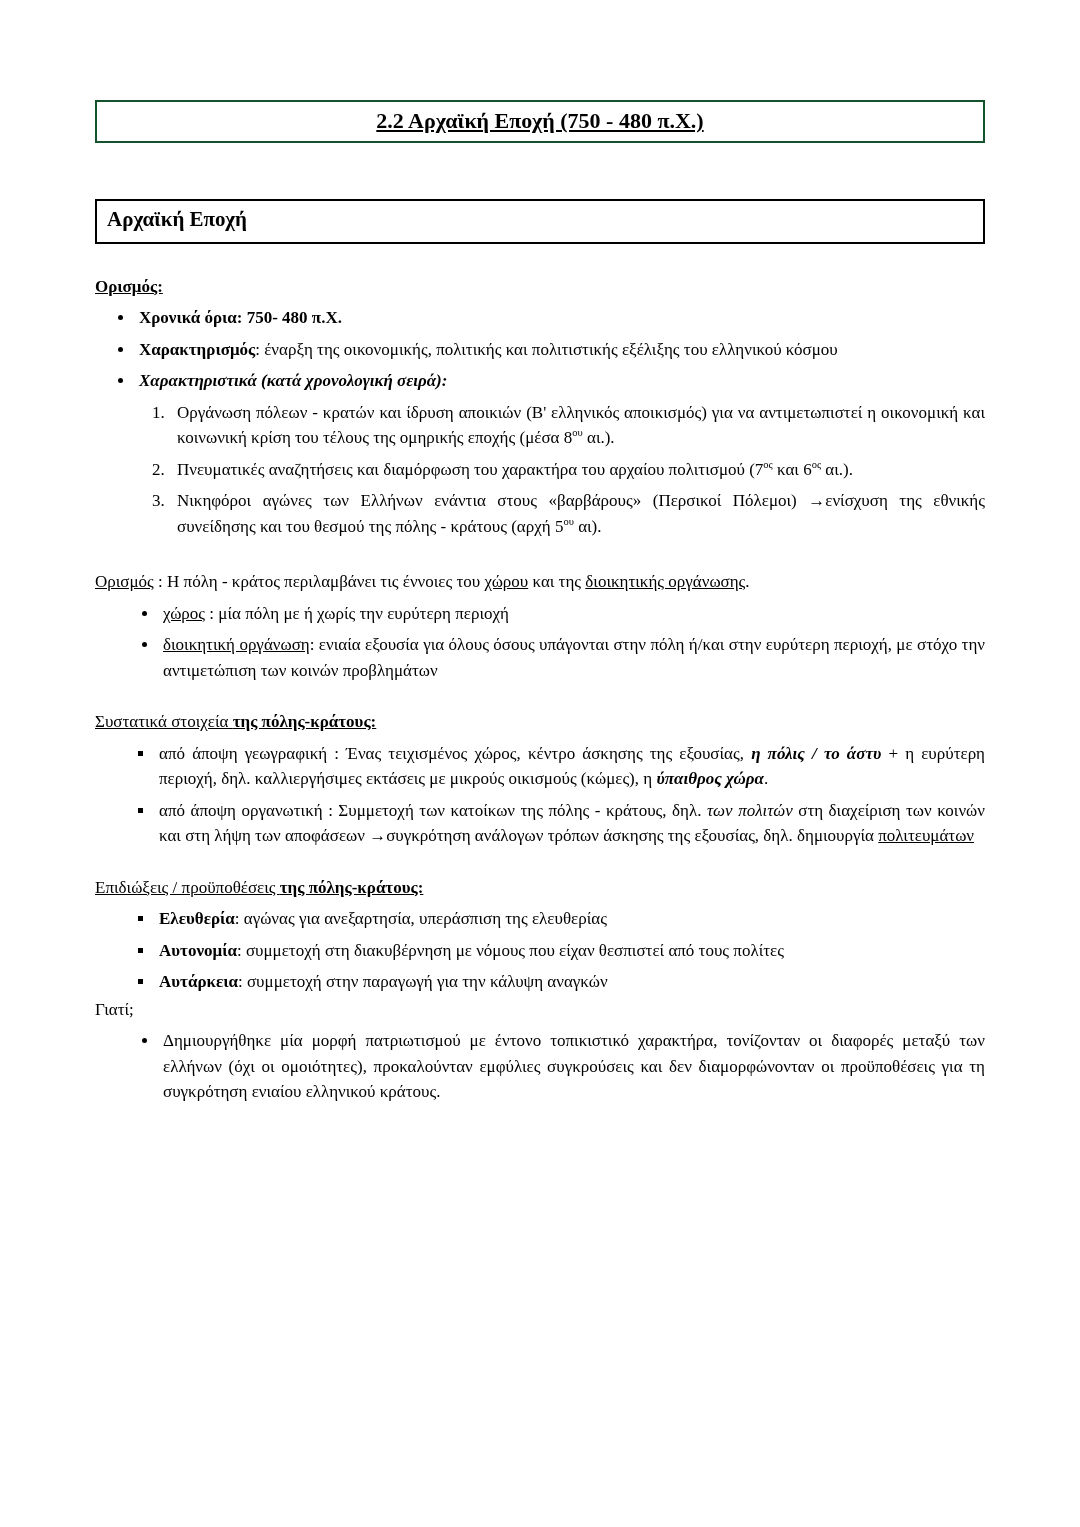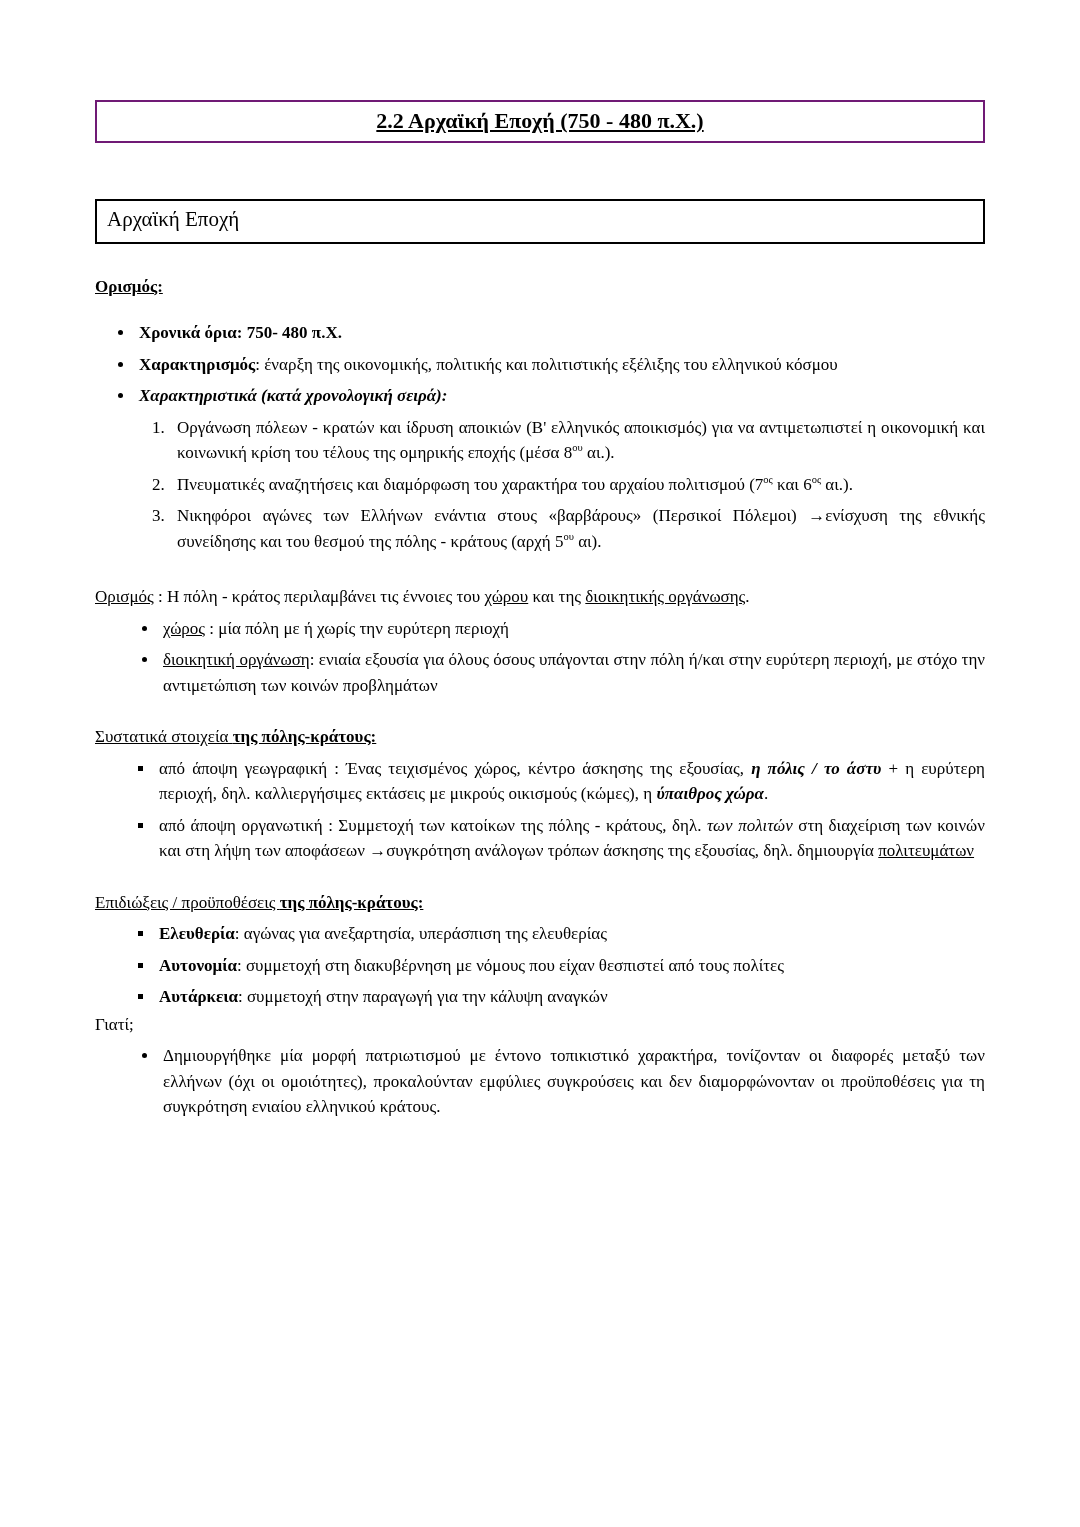--- a/index.html
+++ b/index.html
@@ -5,41 +5,41 @@
   * { margin:0; padding:0; box-sizing:border-box; }
   html,body { background:#ffffff; }
   .page {
     width:1080px; height:1527px; background:#fff; color:#000;
     font-family:"Liberation Serif", serif;
     font-size:17px; line-height:1.5;
     padding:100px 95px 20px 95px;
     position:relative; overflow:hidden;
   }
   .title-box {
-    border:2px solid #701a75; text-align:center;
+    border:2px solid #14532d; text-align:center;
     padding:2px 4px 4px; margin-bottom:56px;
   }
   .title-text { font-size:22px; font-weight:bold; text-decoration:underline; }
   .section-box {
     border:2px solid #000; padding:3px 10px 6px; margin-top:28px;
   }
   .section-box.first { margin-top:0; }
-  .section-title { font-size:21px; font-weight:normal; }
+  .section-title { font-size:21px; font-weight:bold; }
   .section-title.u { text-decoration:underline; }
   p.def-label { font-weight:bold; text-decoration:underline; margin-top:30px; }
   p.body-par { margin-top:30px; text-align:justify; }
   p.body-par.tight { margin-top:2px; }
   p.sub-head { margin-top:26px; }
   .u  { text-decoration:underline; }
   .b  { font-weight:bold; }
   .ub { text-decoration:underline; font-weight:bold; }
   .bi { font-weight:bold; font-style:italic; }
   .i  { font-style:italic; }
   sup { font-size:0.62em; vertical-align:super; line-height:0; }
-  ul.disc { list-style:disc; padding-left:40px; margin-top:21px; }
+  ul.disc { list-style:disc; padding-left:40px; margin-top:6px; }
   ul.disc > li { padding-left:4px; margin-top:6px; text-align:justify; }
   ul.disc2 { list-style:disc; padding-left:64px; margin-top:6px; }
   ul.disc2 > li { padding-left:4px; margin-top:6px; text-align:justify; }
   ul.square { list-style:square; padding-left:60px; margin-top:6px; }
   ul.square > li { padding-left:4px; margin-top:6px; text-align:justify; }
   ol.nums { list-style:decimal; padding-left:30px; margin-top:4px; }
   ol.nums > li { padding-left:8px; margin-top:6px; text-align:justify; }
 </style>
 </head>
 <body>

